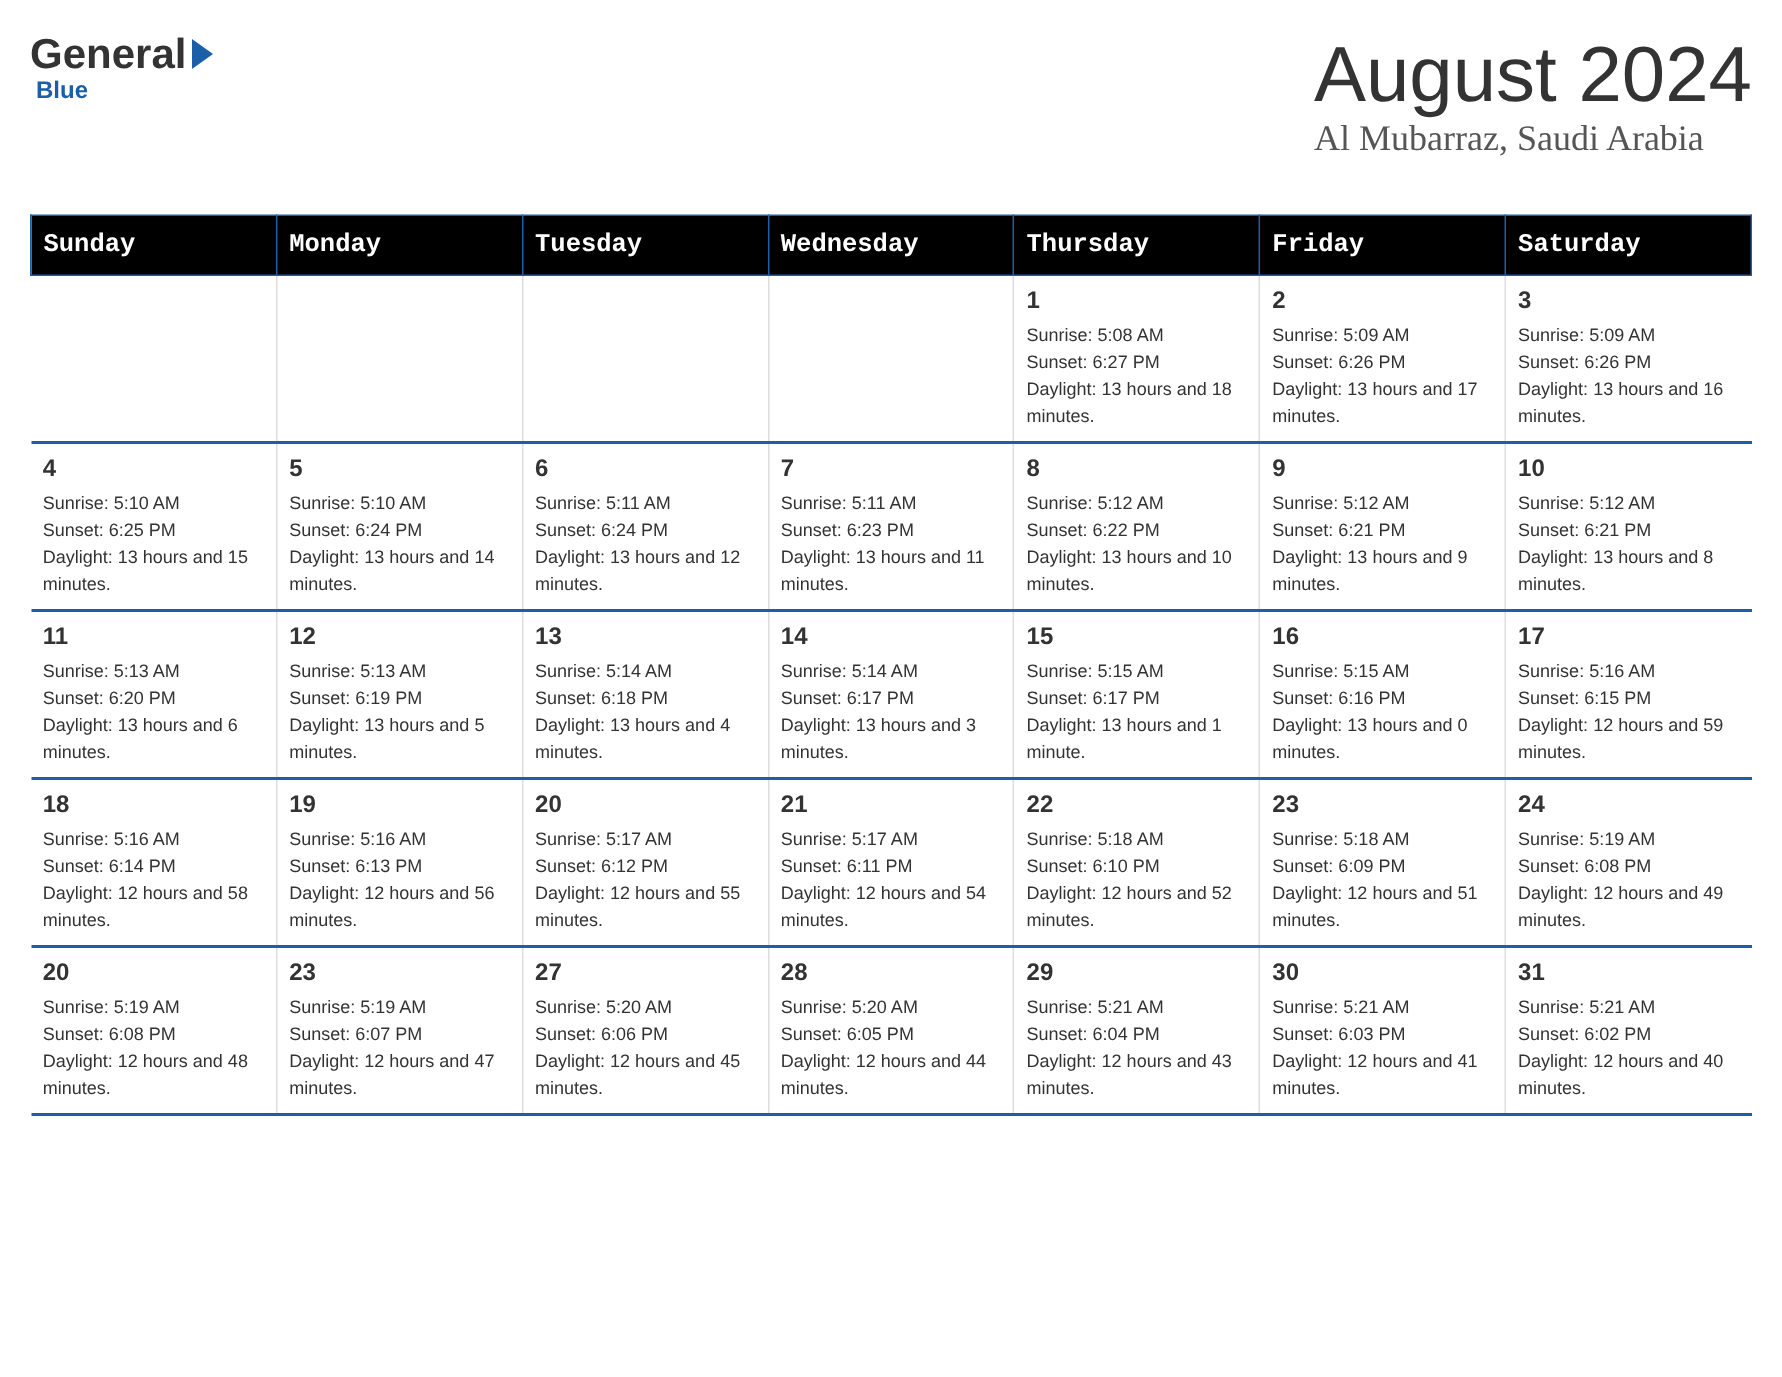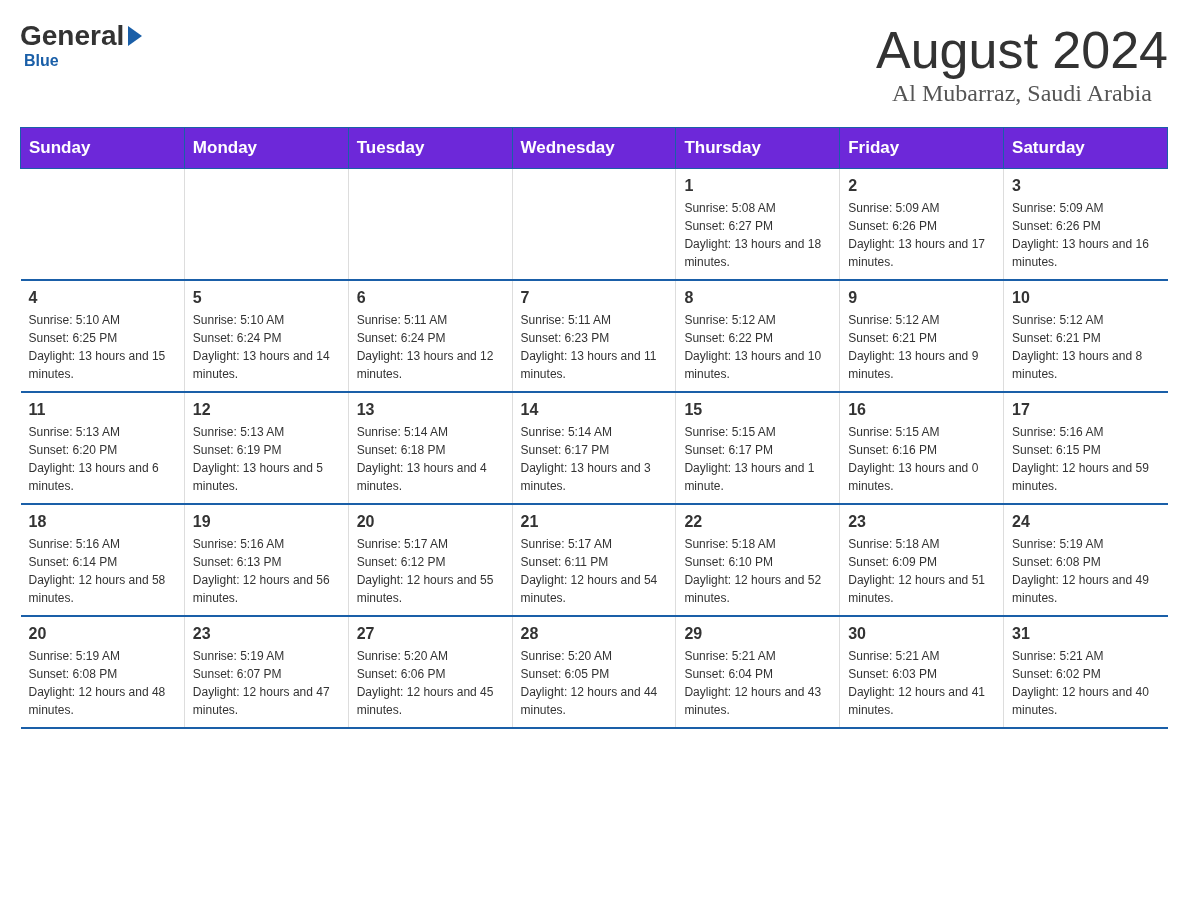--- a/index.html
+++ b/index.html
@@ -7,21 +7,21 @@
       font-family: Arial, sans-serif;
       background: #fff;
       padding: 20px;
       width: 1188px;
       min-height: 918px;
     }
     .header {
       display: flex;
       justify-content: space-between;
       align-items: flex-start;
-      margin-bottom: 20px;
+      margin-bottom: 36px;
       gap: 34px;
     }
     .logo {
       display: flex;
       flex-direction: column;
       align-items: flex-start;
     }
     .logo-general {
       font-size: 28px;
       font-weight: bold;
@@ -38,39 +38,40 @@
       display: inline-block;
       margin-left: 4px;
     }
     .logo-blue {
       font-size: 16px;
       font-weight: bold;
       color: #1a5fa8;
       margin-left: 4px;
     }
     .title-block {
-      text-align: center;
+      text-align: left;
     }
     .title-block h1 {
       font-size: 52px;
       font-weight: normal;
       color: #333;
     }
     .title-block h2 {
       font-size: 24px;
       font-weight: normal;
       color: #555;
       font-family: Liberation Serif, serif;
     }
     .calendar {
       width: 100%;
       border-collapse: collapse;
     }
     .calendar thead tr {
-      background-color: #6d28d9;
+      background-color: #000000;
+      font-family: Liberation Mono, monospace;
     }
     .calendar thead th {
       color: #fff;
       padding: 10px 8px;
       text-align: left;
       font-size: 17px;
       font-weight: bold;
       border: 1px solid #1a5fa8;
     }
     .calendar tbody tr {

